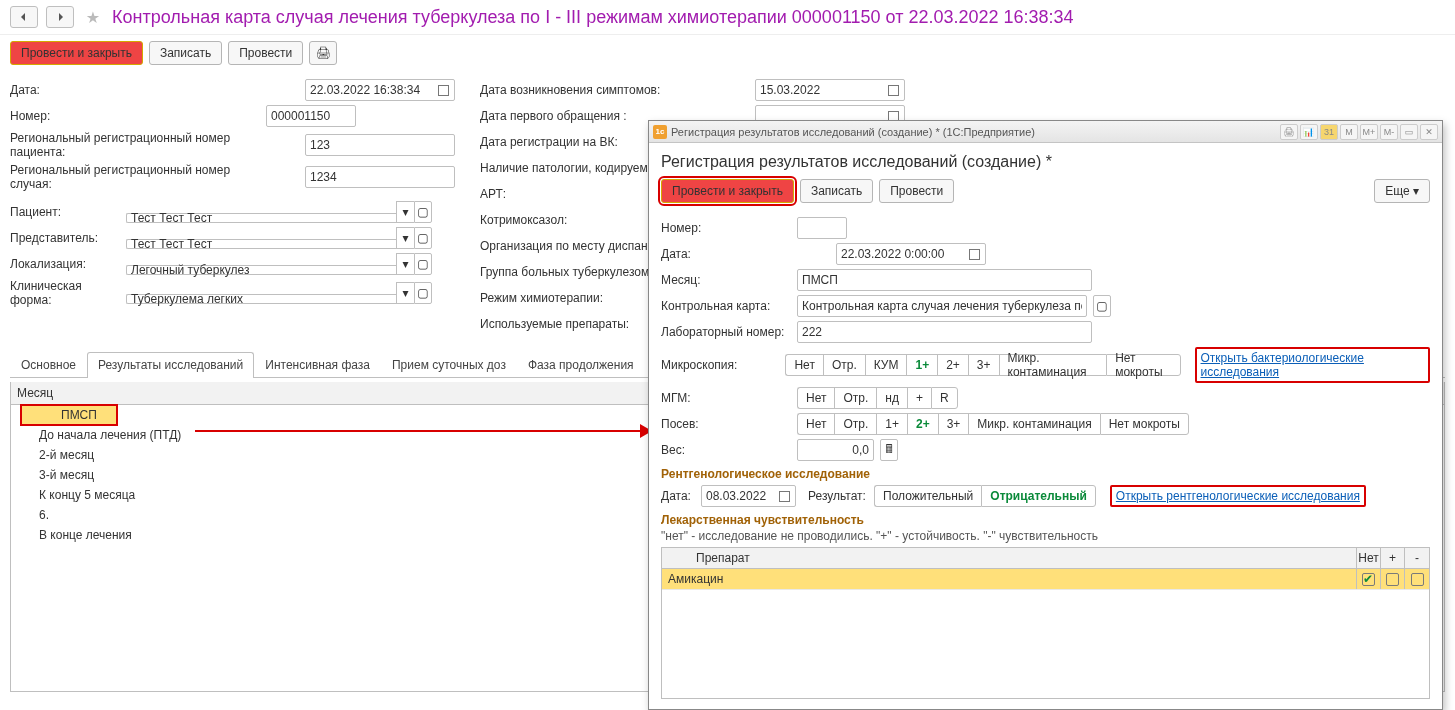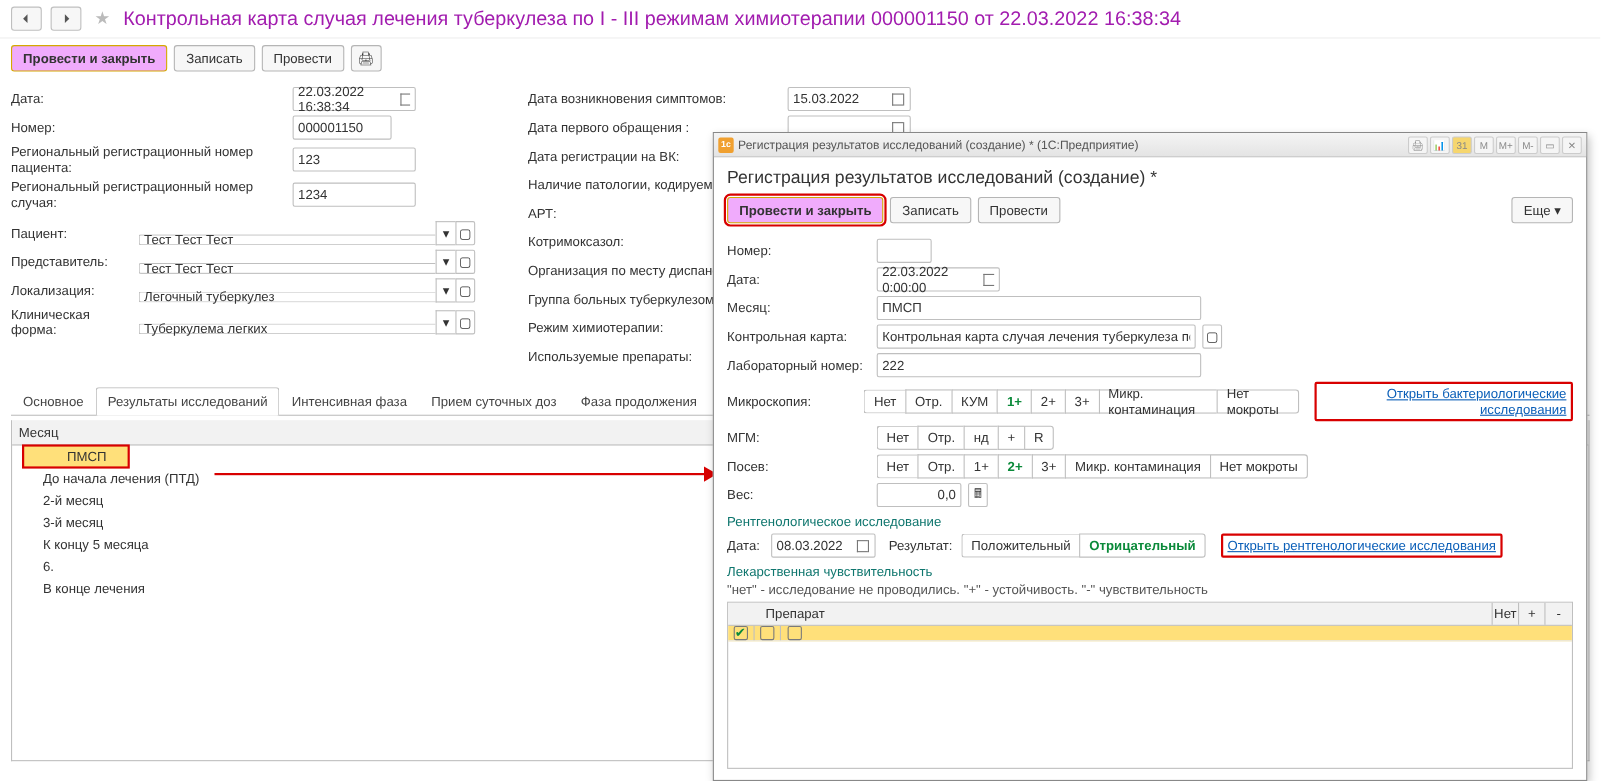--- a/index.html
+++ b/index.html
@@ -4,33 +4,33 @@
 <style>
   * { box-sizing: border-box; }
   html, body { margin:0; padding:0; font-family: Arial, Helvetica, sans-serif; font-size:12px; color:#333; background:#fff; }
   .page { width:1455px; height:710px; position:relative; overflow:hidden; }
   .topbar { display:flex; align-items:center; gap:8px; padding:6px 10px; border-bottom:1px solid #eee; }
   .nav-btn { width:28px; height:22px; border:1px solid #bfbfbf; border-radius:3px; background:#f7f7f7; display:flex; align-items:center; justify-content:center; cursor:pointer; }
   .star-icon { width:22px; height:22px; display:flex; align-items:center; justify-content:center; color:#bbb; font-size:16px; }
   .page-title { font-size:18px; color:#a21caf; }
   .toolbar { display:flex; align-items:center; gap:6px; padding:6px 10px; }
   .btn { height:24px; padding:0 10px; border:1px solid #b5b5b5; border-radius:3px; background:#f7f7f7; cursor:pointer; display:inline-flex; align-items:center; font-size:12px; }
-  .btn.primary { background:#f0abfc; border-color:#d4a800; font-weight:bold; }
+  .btn.primary { background:#ef4444; border-color:#d4a800; font-weight:normal; }
   .btn.hlred { outline:2px solid #d80000; outline-offset:1px; }
   .btn.icon-only { width:28px; padding:0; justify-content:center; }
   .form-grid { display:flex; gap:20px; padding:4px 10px; }
   .col { flex:1; }
   .field-row { display:flex; align-items:center; gap:6px; margin:4px 0; min-height:22px; }
   .label { width:250px; color:#333; font-size:12px; }
   .label.narrow { width:110px; }
   .label.mid { width:160px; }
   .input-box { border:1px solid #bfbfbf; height:22px; padding:0 4px; display:flex; align-items:center; border-radius:2px; background:#fff; }
   .input-box.mini { width:50px; }
   .input-box.w80 { width:90px; }
-  .input-box.w150 { width:112px; }
+  .input-box.w150 { width:150px;margin-left:39px; }
   .input-box.w300 { width:295px; }
   .date-ico { width:14px; height:14px; margin-left:auto; display:inline-block; background:
     linear-gradient(#777,#777) 2px 2px/10px 1px no-repeat,
     linear-gradient(#777,#777) 2px 12px/10px 1px no-repeat,
     linear-gradient(#777,#777) 2px 2px/1px 11px no-repeat,
     linear-gradient(#777,#777) 12px 2px/1px 11px no-repeat,
     linear-gradient(#fff,#fff); border-radius:1px; }
   .combo { display:flex; height:22px; }
   .combo .cbox { border:1px solid #bfbfbf; border-right:none; border-radius:2px 0 0 2px; padding:0 4px; display:flex; align-items:center; min-width:270px;margin-top:12px; }
   .combo .dd { width:18px; border:1px solid #bfbfbf; border-right:none; display:flex; align-items:center; justify-content:center; cursor:pointer; }
@@ -56,21 +56,21 @@
   .btn.more { margin-left:auto; }
   .mform { padding:2px 12px; }
   .mlabel { width:130px; color:#333; }
   .togglebar { display:inline-flex; border-radius:3px; }
   .toggle { height:22px; padding:0 8px; border:1px solid #bfbfbf; border-right:none; display:flex; align-items:center; cursor:pointer; background:#fff; }
   .toggle:last-child { border-right:1px solid #bfbfbf; border-radius:0 3px 3px 0; }
   .toggle:first-child { border-radius:3px 0 0 3px; }
   .toggle.sel { color:#0b8a3a; font-weight:bold; }
   .link { color:#0b5fb8; text-decoration:underline; cursor:pointer; }
   .redbox-link { display:inline-block; padding:2px 4px; border:2px solid #d80000; border-radius:2px; }
-  .section-green { color:#0f766e; font-weight:normal; margin:6px 0 2px; }
+  .section-green { color:#a16207; font-weight:bold; margin:6px 0 2px; }
   .grey-note { color:#555; font-size:12px; }
   .drug-table { border:1px solid #bfbfbf; margin-top:4px; display:flex; flex-direction:column; height:152px; }
   .drug-head { display:flex; background:#f2f2f2; border-bottom:1px solid #bfbfbf; }
   .dh-main { flex:1; padding:3px 6px; border-right:1px solid #bfbfbf;margin-left:28px; }
   .dh-col { width:24px; text-align:center; padding:3px 0; border-right:1px solid #bfbfbf; }
   .dh-col:last-child { border-right:none; }
   .drug-row { display:flex; border-bottom:1px solid #e9e9e9; background:#ffe07a; }
   .dr-main { flex:1; padding:3px 6px; border-right:1px solid #bfbfbf; }
   .dr-col { width:24px; display:flex; align-items:center; justify-content:center; border-right:1px solid #bfbfbf; }
   .dr-col:last-child { border-right:none; }
@@ -302,21 +302,21 @@
         <div class="togglebar">
           <div class="toggle">Нет</div>
           <div class="toggle">Отр.</div>
           <div class="toggle">КУМ</div>
           <div class="toggle sel">1+</div>
           <div class="toggle">2+</div>
           <div class="toggle">3+</div>
           <div class="toggle">Микр. контаминация</div>
           <div class="toggle">Нет мокроты</div>
         </div>
-        <span class="redbox-link" style="margin-left:8px;text-align:right;">
+        <span class="redbox-link" style="margin-left:8px;">
           <span class="link">Открыть бактериологические исследования</span>
         </span>
       </div>
 
       <div class="field-row">
         <div class="mlabel">МГМ:</div>
         <div class="togglebar">
           <div class="toggle">Нет</div>
           <div class="toggle">Отр.</div>
           <div class="toggle">нд</div>
@@ -367,20 +367,21 @@
       <div class="grey-note">"нет" - исследование не проводились. "+" - устойчивость. "-" чувствительность</div>
 
       <div class="drug-table">
         <div class="drug-head">
           <div class="dh-main">Препарат</div>
           <div class="dh-col">Нет</div>
           <div class="dh-col">+</div>
           <div class="dh-col">-</div>
         </div>
         <div class="drug-row">
+          <div class="dr-main">Амикацин</div>
           <div class="dr-col">
               <span class="chk green"></span>
             </div>
           <div class="dr-col">
               <span class="chk"></span>
             </div>
           <div class="dr-col">
               <span class="chk"></span>
             </div>
         </div>

